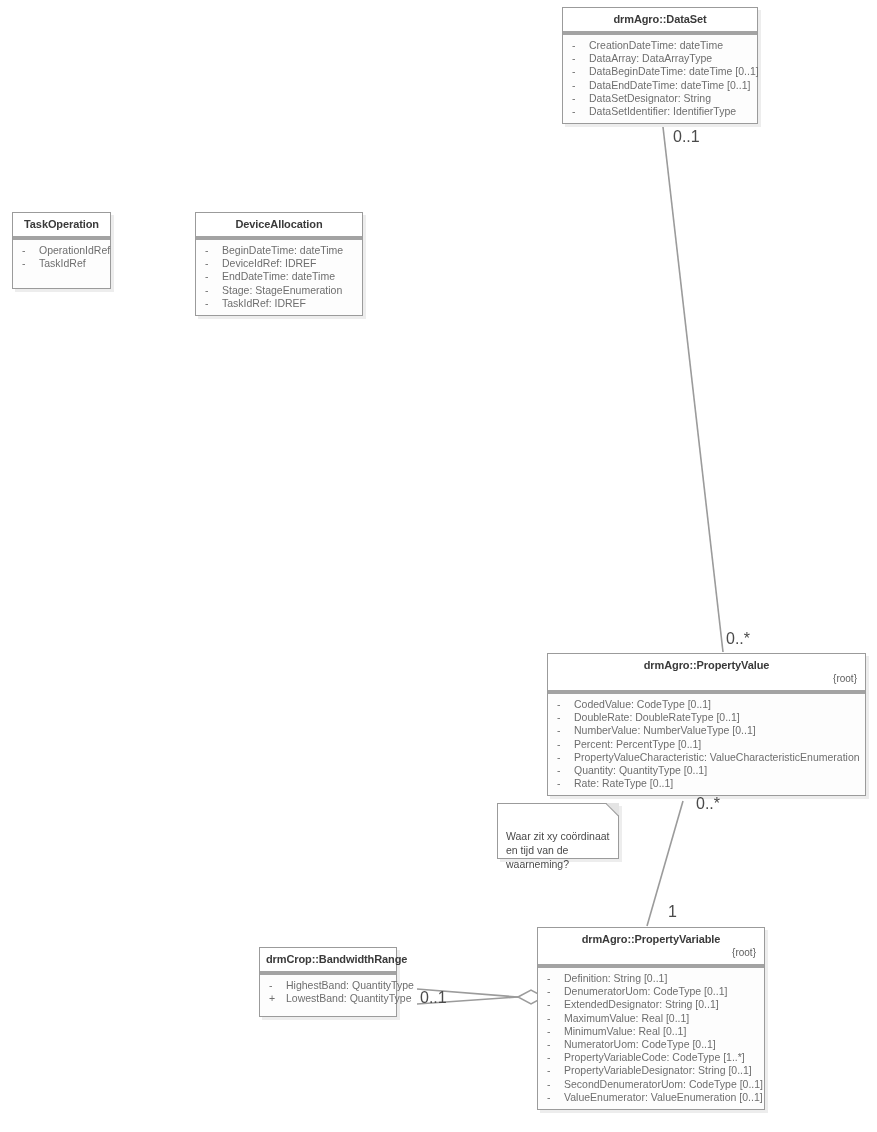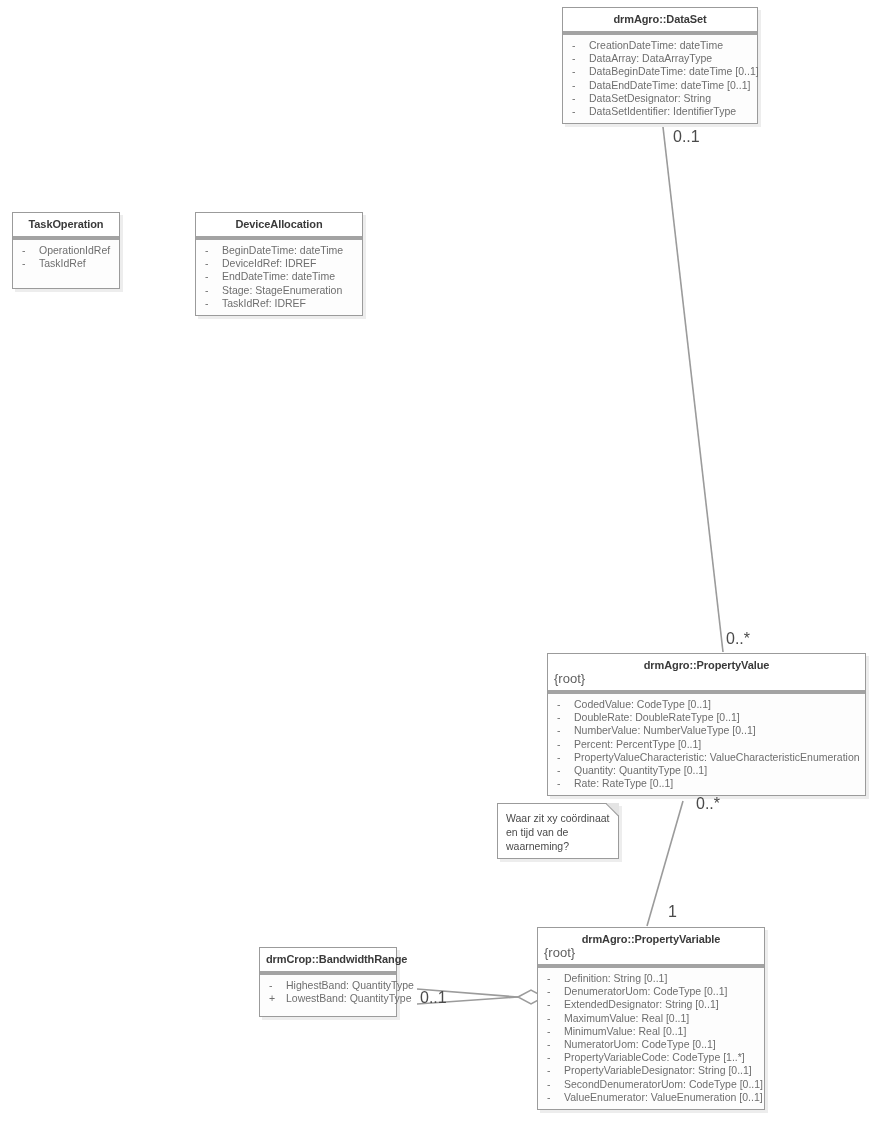--- a/index.html
+++ b/index.html
@@ -39,22 +39,22 @@
     display: block;
     font-size: 11px;
     font-weight: bold;
     color: #3a3a3a;
     letter-spacing: -0.1px;
     line-height: 13px;
     white-space: nowrap;
   }
   .uml-stereotype {
     display: block;
-    text-align: left;
-    font-size: 13px;
+    text-align: right;
+    font-size: 10px;
     color: #606060;
     line-height: 13px;
     padding-right: 2px;
   }
   .uml-attrs {
     box-sizing: border-box;
     padding: 4px 4px 5px 5px;
     background: #fdfdfd;
   }
   .uml-attr {
@@ -81,21 +81,21 @@
   
   .uml-note {
     position: absolute;
     box-sizing: border-box;
     background: #ffffff;
     border: 1px solid #9b9b9b;
     box-shadow: 3px 3px 0 0 rgba(0,0,0,0.07);
     font-size: 10.5px;
     line-height: 14px;
     color: #4a4a4a;
-    padding: 7px 8px 6px 8px;
+    padding: 25px 8px 6px 8px;
   }
   .uml-note .fold {
     position: absolute;
     top: -1px;
     right: -1px;
     width: 0;
     height: 0;
     border-left: 13px solid transparent;
     border-top: 13px solid #e4e4e4;
   }
@@ -200,21 +200,21 @@
         <span class="uml-vis">-</span>
         <span class="uml-attr-text">DataSetDesignator: String</span>
       </div>
       <div class="uml-attr">
         <span class="uml-vis">-</span>
         <span class="uml-attr-text">DataSetIdentifier: IdentifierType</span>
       </div>
     </div>
   </div>
 
-  <div class="uml-class" style="left:12px; top:212px; width:108px;">
+  <div class="uml-class" style="left:12px; top:212px; width:99px;">
     <div class="uml-header">
       <span class="uml-title">TaskOperation</span>
     </div>
     <div class="uml-attrs">
       <div class="uml-attr">
         <span class="uml-vis">-</span>
         <span class="uml-attr-text">OperationIdRef</span>
       </div>
       <div class="uml-attr">
         <span class="uml-vis">-</span>

